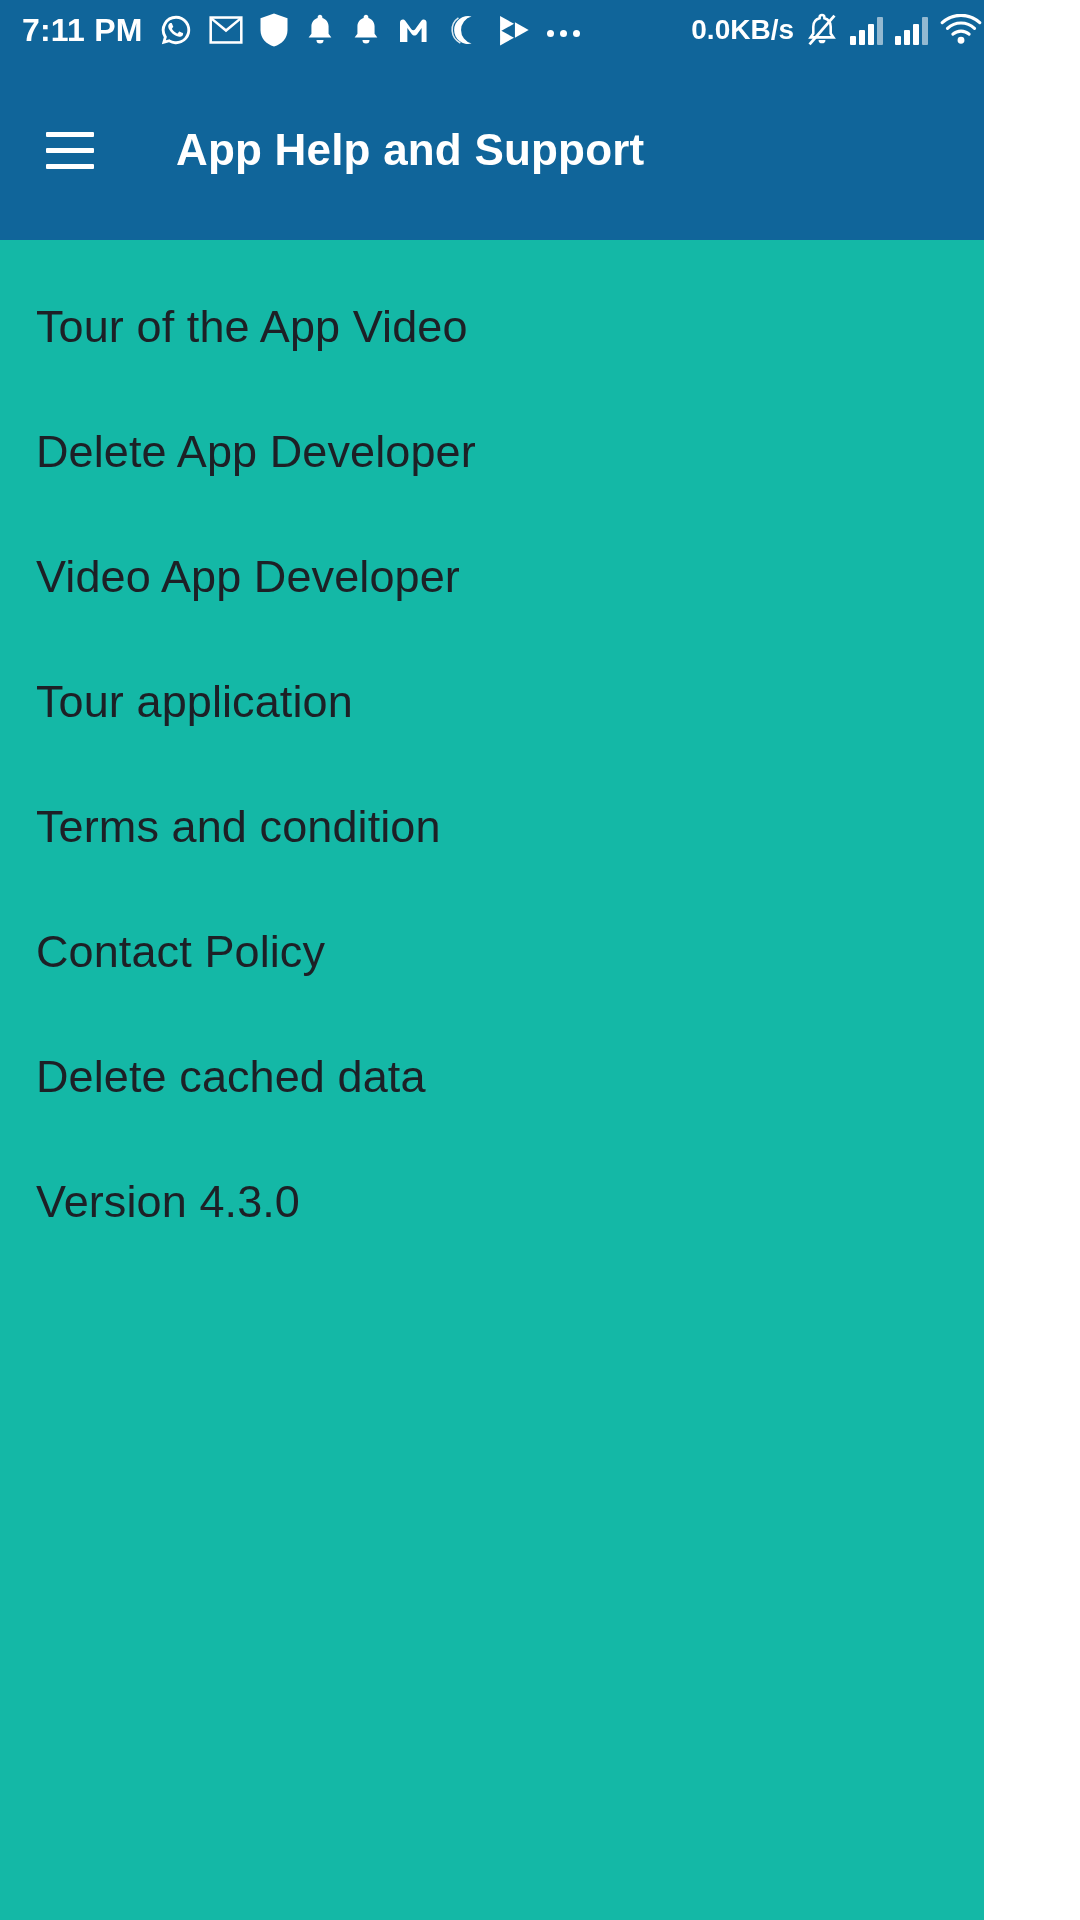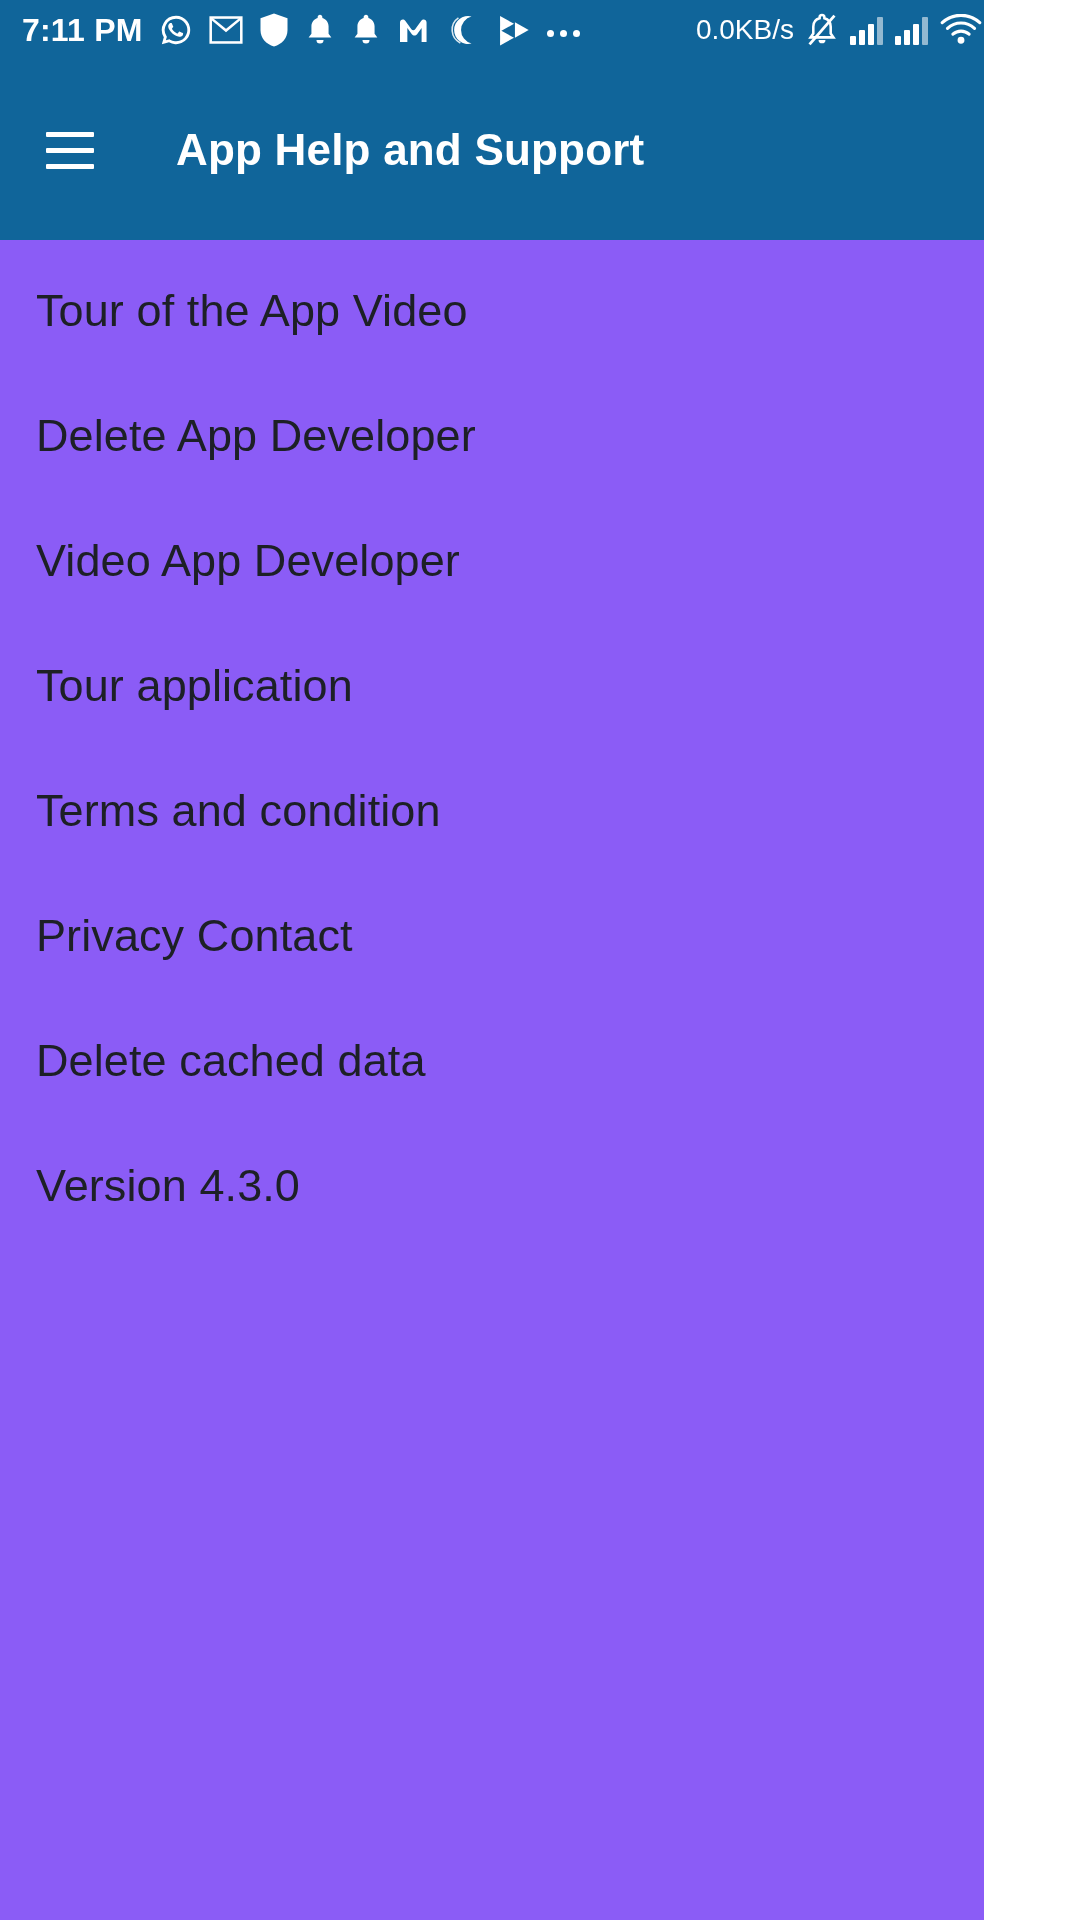--- a/index.html
+++ b/index.html
@@ -53,21 +53,21 @@
   }
   .status-spacer { flex: 1 1 auto; }
   .status-right {
     display: flex;
     align-items: center;
     gap: 12px;
   }
   .netspeed {
     color: #ffffff;
     font-size: 28px;
-    font-weight: normal;
+    font-weight: bold;
     white-space: nowrap;
     line-height: 60px;
     margin-left: 12px;
   }
   .sicon {
     display: inline-flex;
     align-items: center;
     justify-content: center;
     height: 40px;
   }
@@ -176,22 +176,22 @@
     text-align: center;
   }
 
   
   .list {
     position: absolute;
     top: 240px;
     left: 0;
     width: 1080px;
     bottom: 0;
-    background: #8b5cf6;
-    padding-top: 8px;
+    background: #14b8a6;
+    padding-top: 24px;
     box-sizing: border-box;
   }
   .list-item {
     height: 125px;
     display: flex;
     align-items: center;
     padding: 0 36px;
     box-sizing: border-box;
     cursor: pointer;
   }
@@ -345,21 +345,21 @@
 
     <div class="list-item">
       <span class="list-item-label">Tour application</span>
     </div>
 
     <div class="list-item">
       <span class="list-item-label">Terms and condition</span>
     </div>
 
     <div class="list-item">
-      <span class="list-item-label">Privacy Contact</span>
+      <span class="list-item-label">Contact Policy</span>
     </div>
 
 
     <div class="list-item">
       <span class="list-item-label">Delete cached data</span>
     </div>
 
     <div class="list-item">
       <span class="list-item-label">Version 4.3.0</span>
     </div>

